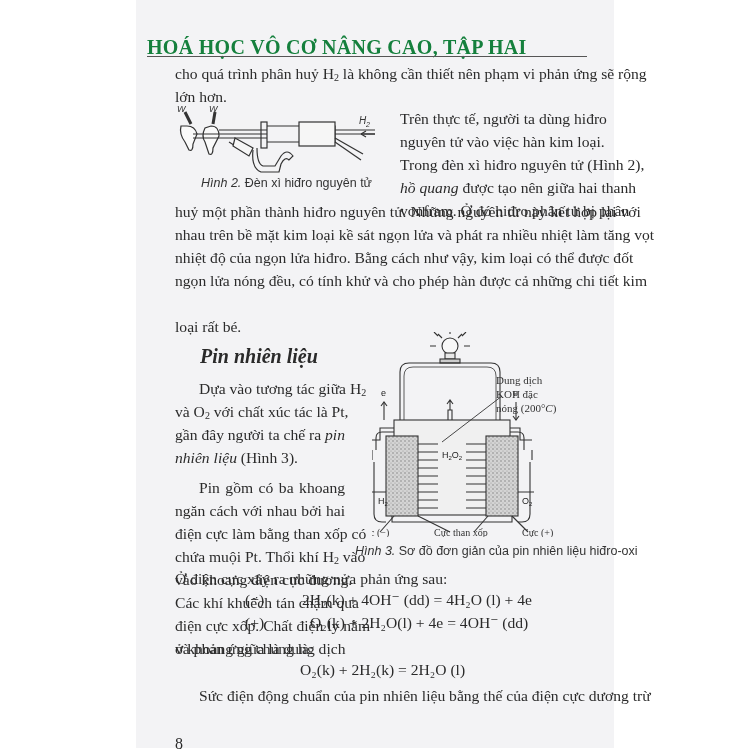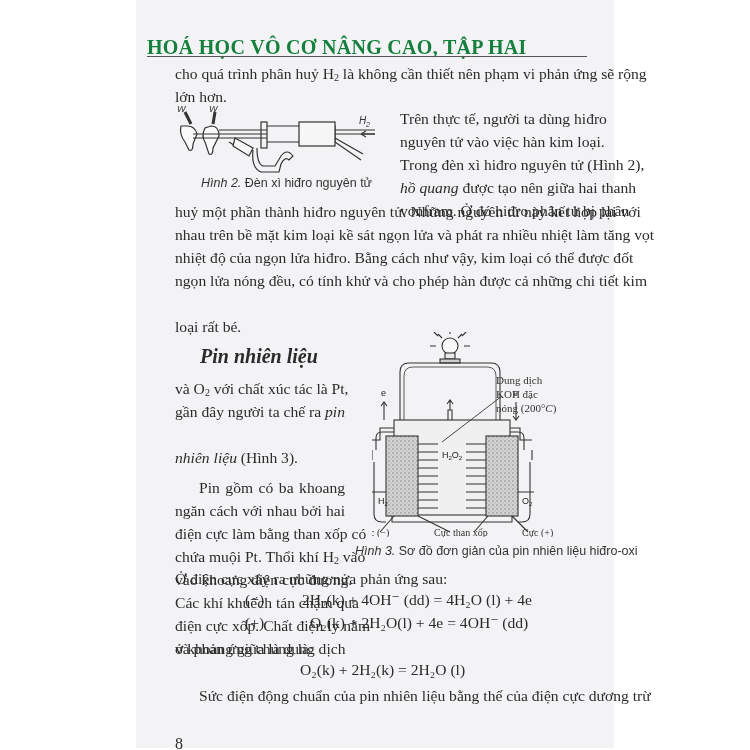--- a/index.html
+++ b/index.html
@@ -84,20 +84,21 @@
   <span class="line">huỷ một phần thành hiđro nguyên tử. Những nguyên tử này kết hợp lại với</span>
   <span class="line">nhau trên bề mặt kim loại kề sát ngọn lửa và phát ra nhiều nhiệt làm tăng vọt</span>
   <span class="line">nhiệt độ của ngọn lửa hiđro. Bằng cách như vậy, kim loại có thể được đốt</span>
   <span class="line">ngọn lửa nóng đều, có tính khử và cho phép hàn được cả những chi tiết kim</span>
 </div>
 <div class="abs txt" style="left:175px; top:315px;">loại rất bé.</div>
 
 <div class="abs heading" style="left:200px; top:345px;">Pin nhiên liệu</div>
 
 <div class="just txt" style="left:175px; top:377px; width:170px;">
+  <span class="line" style="padding-left:24px;"><span>Dựa vào tương tác giữa H</span><sub>2</sub></span>
   <span class="line"><span>và O</span><sub>2</sub><span> với chất xúc tác là Pt,</span></span>
   <span class="line"><span>gần đây người ta chế ra </span><span class="it">pin</span></span>
 </div>
 <div class="abs txt" style="left:175px; top:446px;"><span class="it">nhiên liệu</span><span> (Hình 3).</span></div>
 
 <div class="just txt" style="left:175px; top:476px; width:170px;">
   <span class="line" style="padding-left:24px;">Pin gồm có ba khoang</span>
   <span class="line">ngăn cách với nhau bởi hai</span>
   <span class="line">điện cực làm bằng than xốp có</span>
   <span class="line"><span>chứa muội Pt. Thổi khí  H</span><sub>2</sub><span> vào</span></span>

